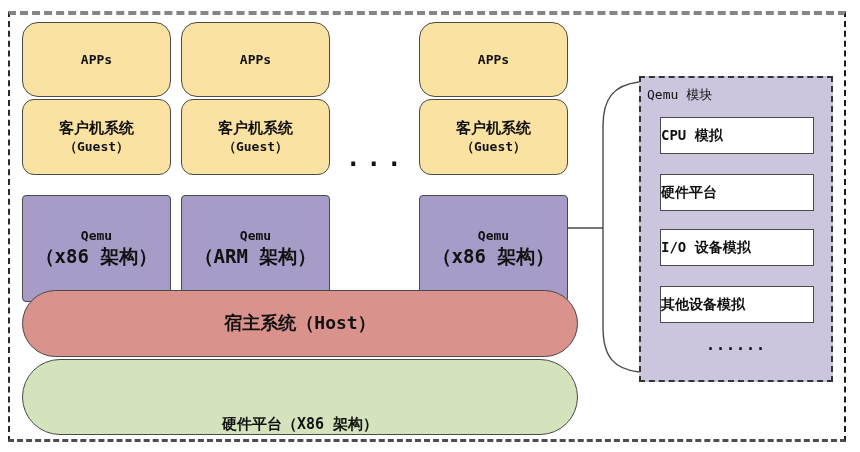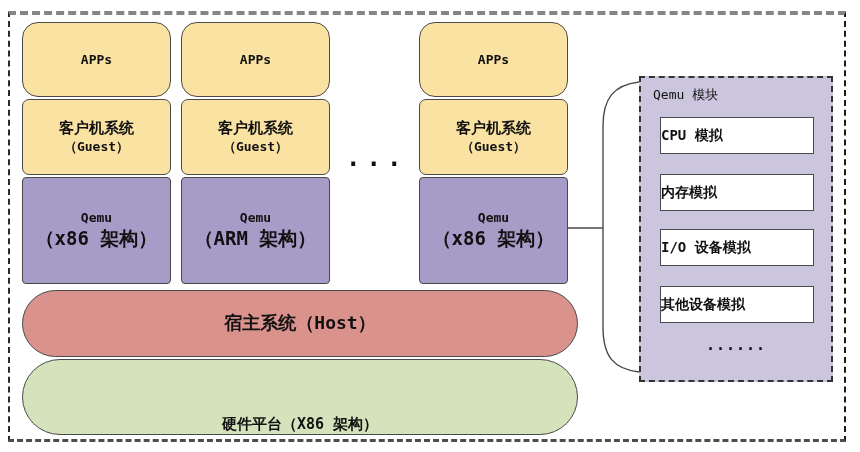--- a/index.html
+++ b/index.html
@@ -41,31 +41,31 @@
   }
   .apps-box {
     background: var(--apps-fill, #FAE3A2);
     border-radius: 16px;
     width: 149px; height: 75px;
     top: 22px;
     font-size: 13px;
   }
   .guest-box {
     background: var(--guest-fill, #FAE3A2);
-    border-radius: 7px;
+    border-radius: 12px;
     width: 149px; height: 76px;
     top: 99px;
     font-size: 13px;
   }
   .guest-box .cn { font-size: 15px; }
   .qemu-box {
     background: var(--qemu-fill, #A79BC8);
     border-radius: 4px;
     width: 149px; height: 107px;
-    top: 177px;
+    top: 195px;
     font-size: 13px;
   }
   .qemu-box .arch { font-size: 19px; }
   .col1 { left: 22px; }
   .col2 { left: 181px; }
   .col3 { left: 419px; }
   .ellipsis {
     position: absolute;
     left: 346px; top: 144px;
     width: 50px;
@@ -92,21 +92,21 @@
   .qemu-panel {
     position: absolute;
     left: 639px; top: 76px;
     width: 194px; height: 306px;
     box-sizing: border-box;
     background: var(--panel-fill, #CCC5DE);
     border: 2px dashed #333333;
   }
   .panel-title {
     position: absolute;
-    left: 12px; top: 8px;
+    left: 6px; top: 8px;
     font-size: 13px;
     font-weight: normal;
     color: #111;
     white-space: nowrap;
   }
   .module-box {
     position: absolute;
     left: 19px;
     width: 154px; height: 37px;
     box-sizing: border-box;
@@ -194,21 +194,21 @@
     <path d="M 568 228 L 603 228" stroke="#4a4a4a" stroke-width="1.4" fill="none"></path>
     <path d="M 639 82 C 614 85 603 98 603 126 L 603 327 C 603 357 614 369 639 372" stroke="#4a4a4a" stroke-width="1.4" fill="none"></path>
   </svg>
 
   <div class="qemu-panel">
     <div class="panel-title">Qemu 模块</div>
     <div class="module-box module-0">
       <span>CPU 模拟</span>
     </div>
     <div class="module-box module-1">
-      <span>内存模拟</span>
+      <span>硬件平台</span>
     </div>
     <div class="module-box module-2">
       <span>I/O 设备模拟</span>
     </div>
     <div class="module-box module-3">
       <span>其他设备模拟</span>
     </div>
     <div class="panel-more">......</div>
   </div>
 

